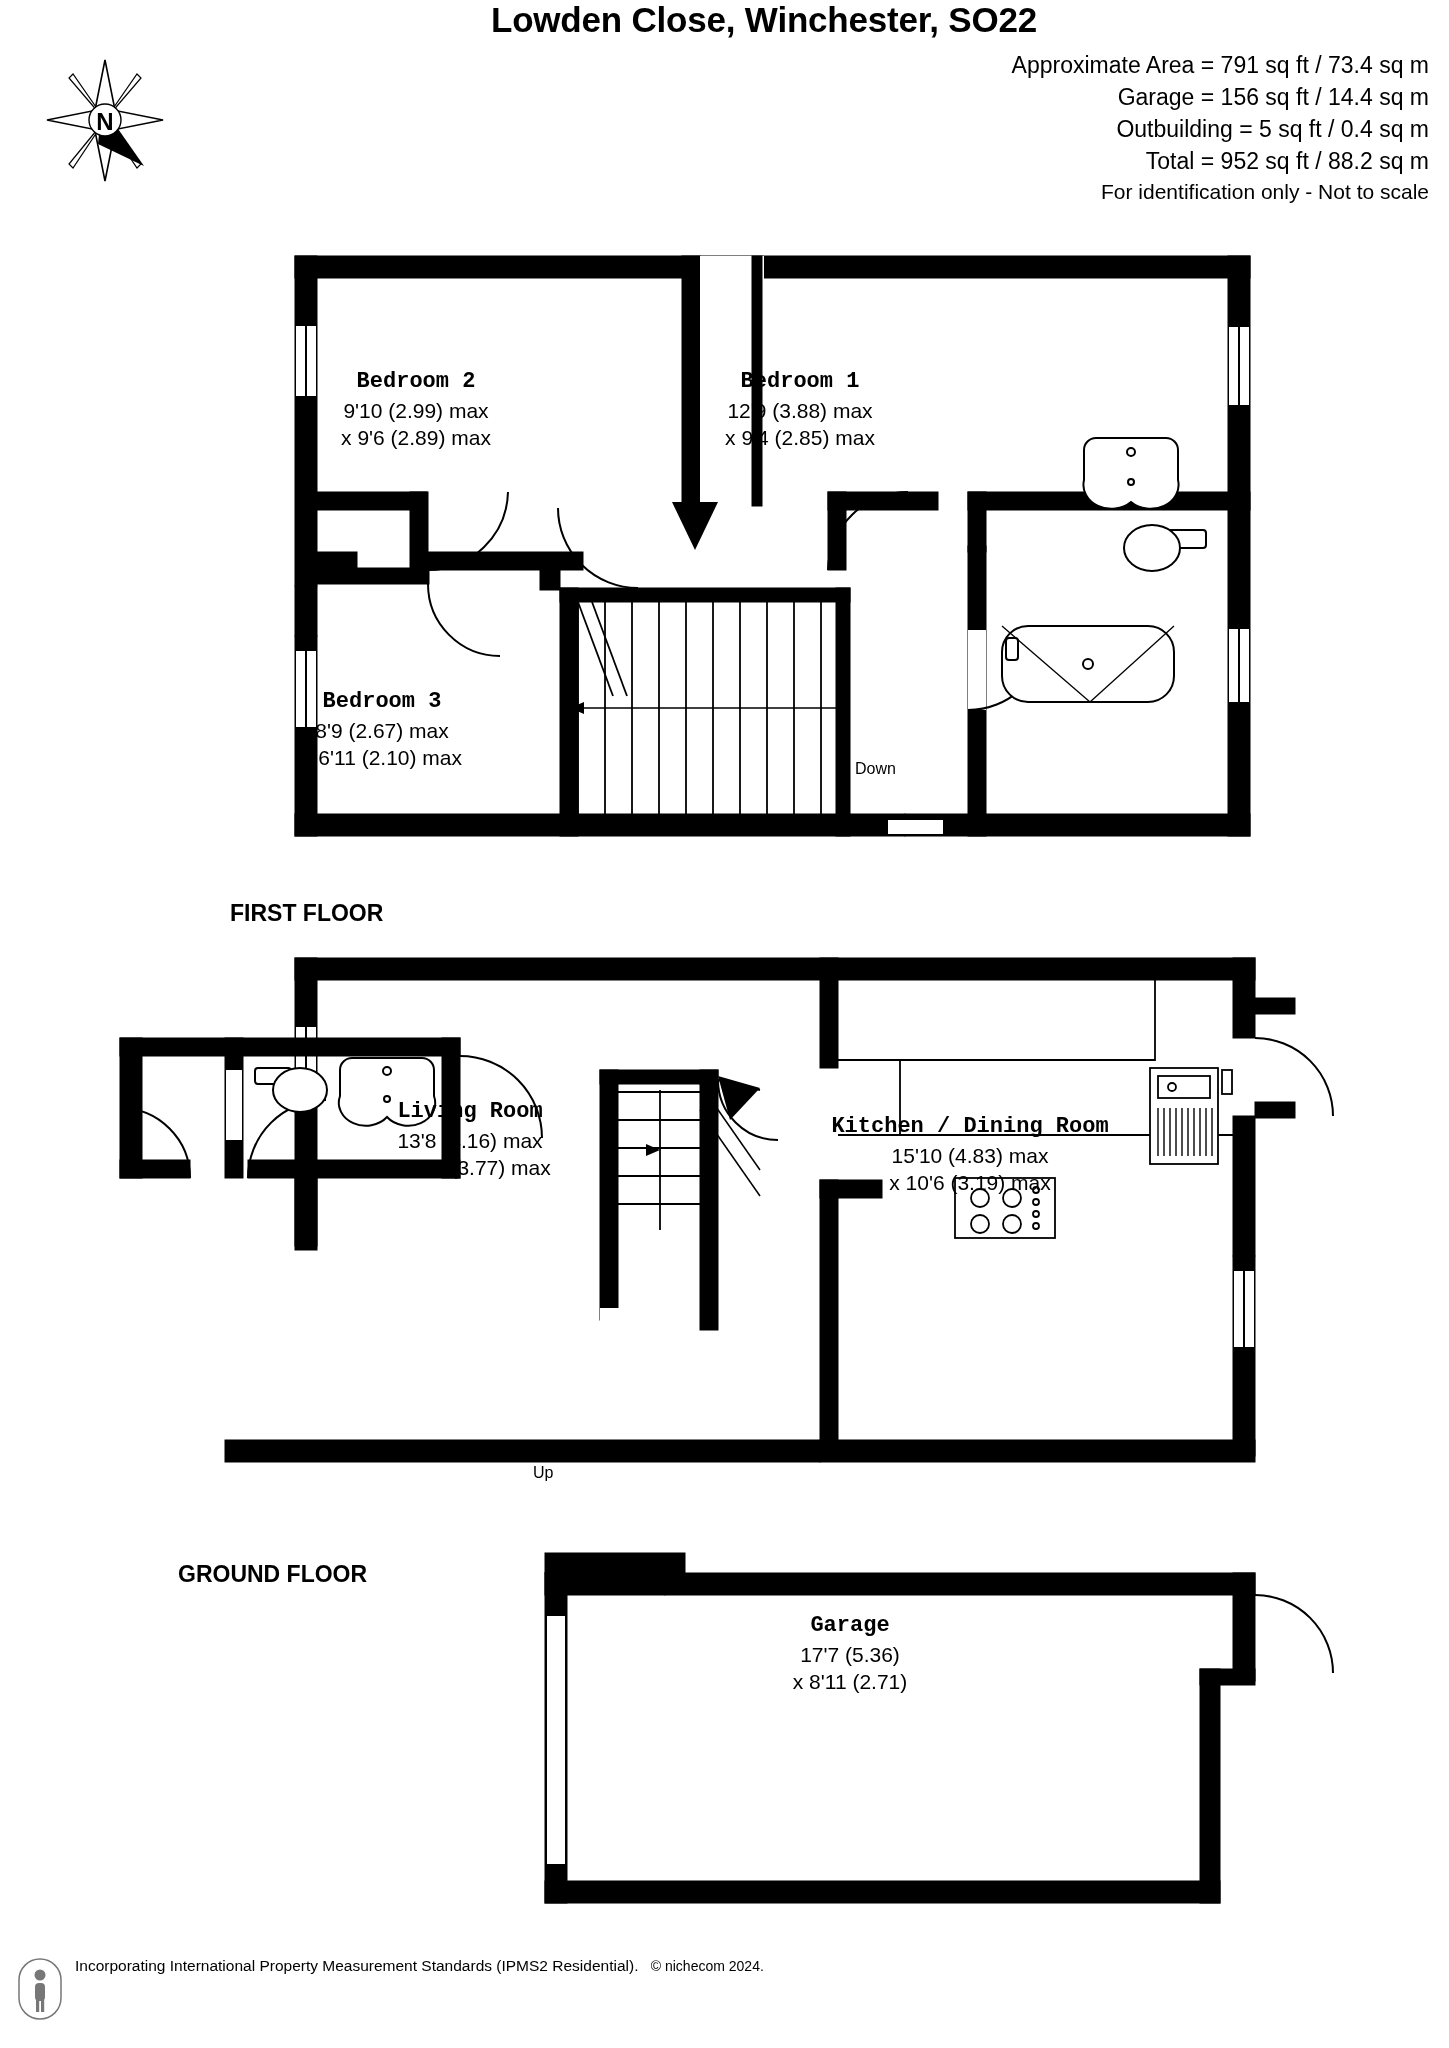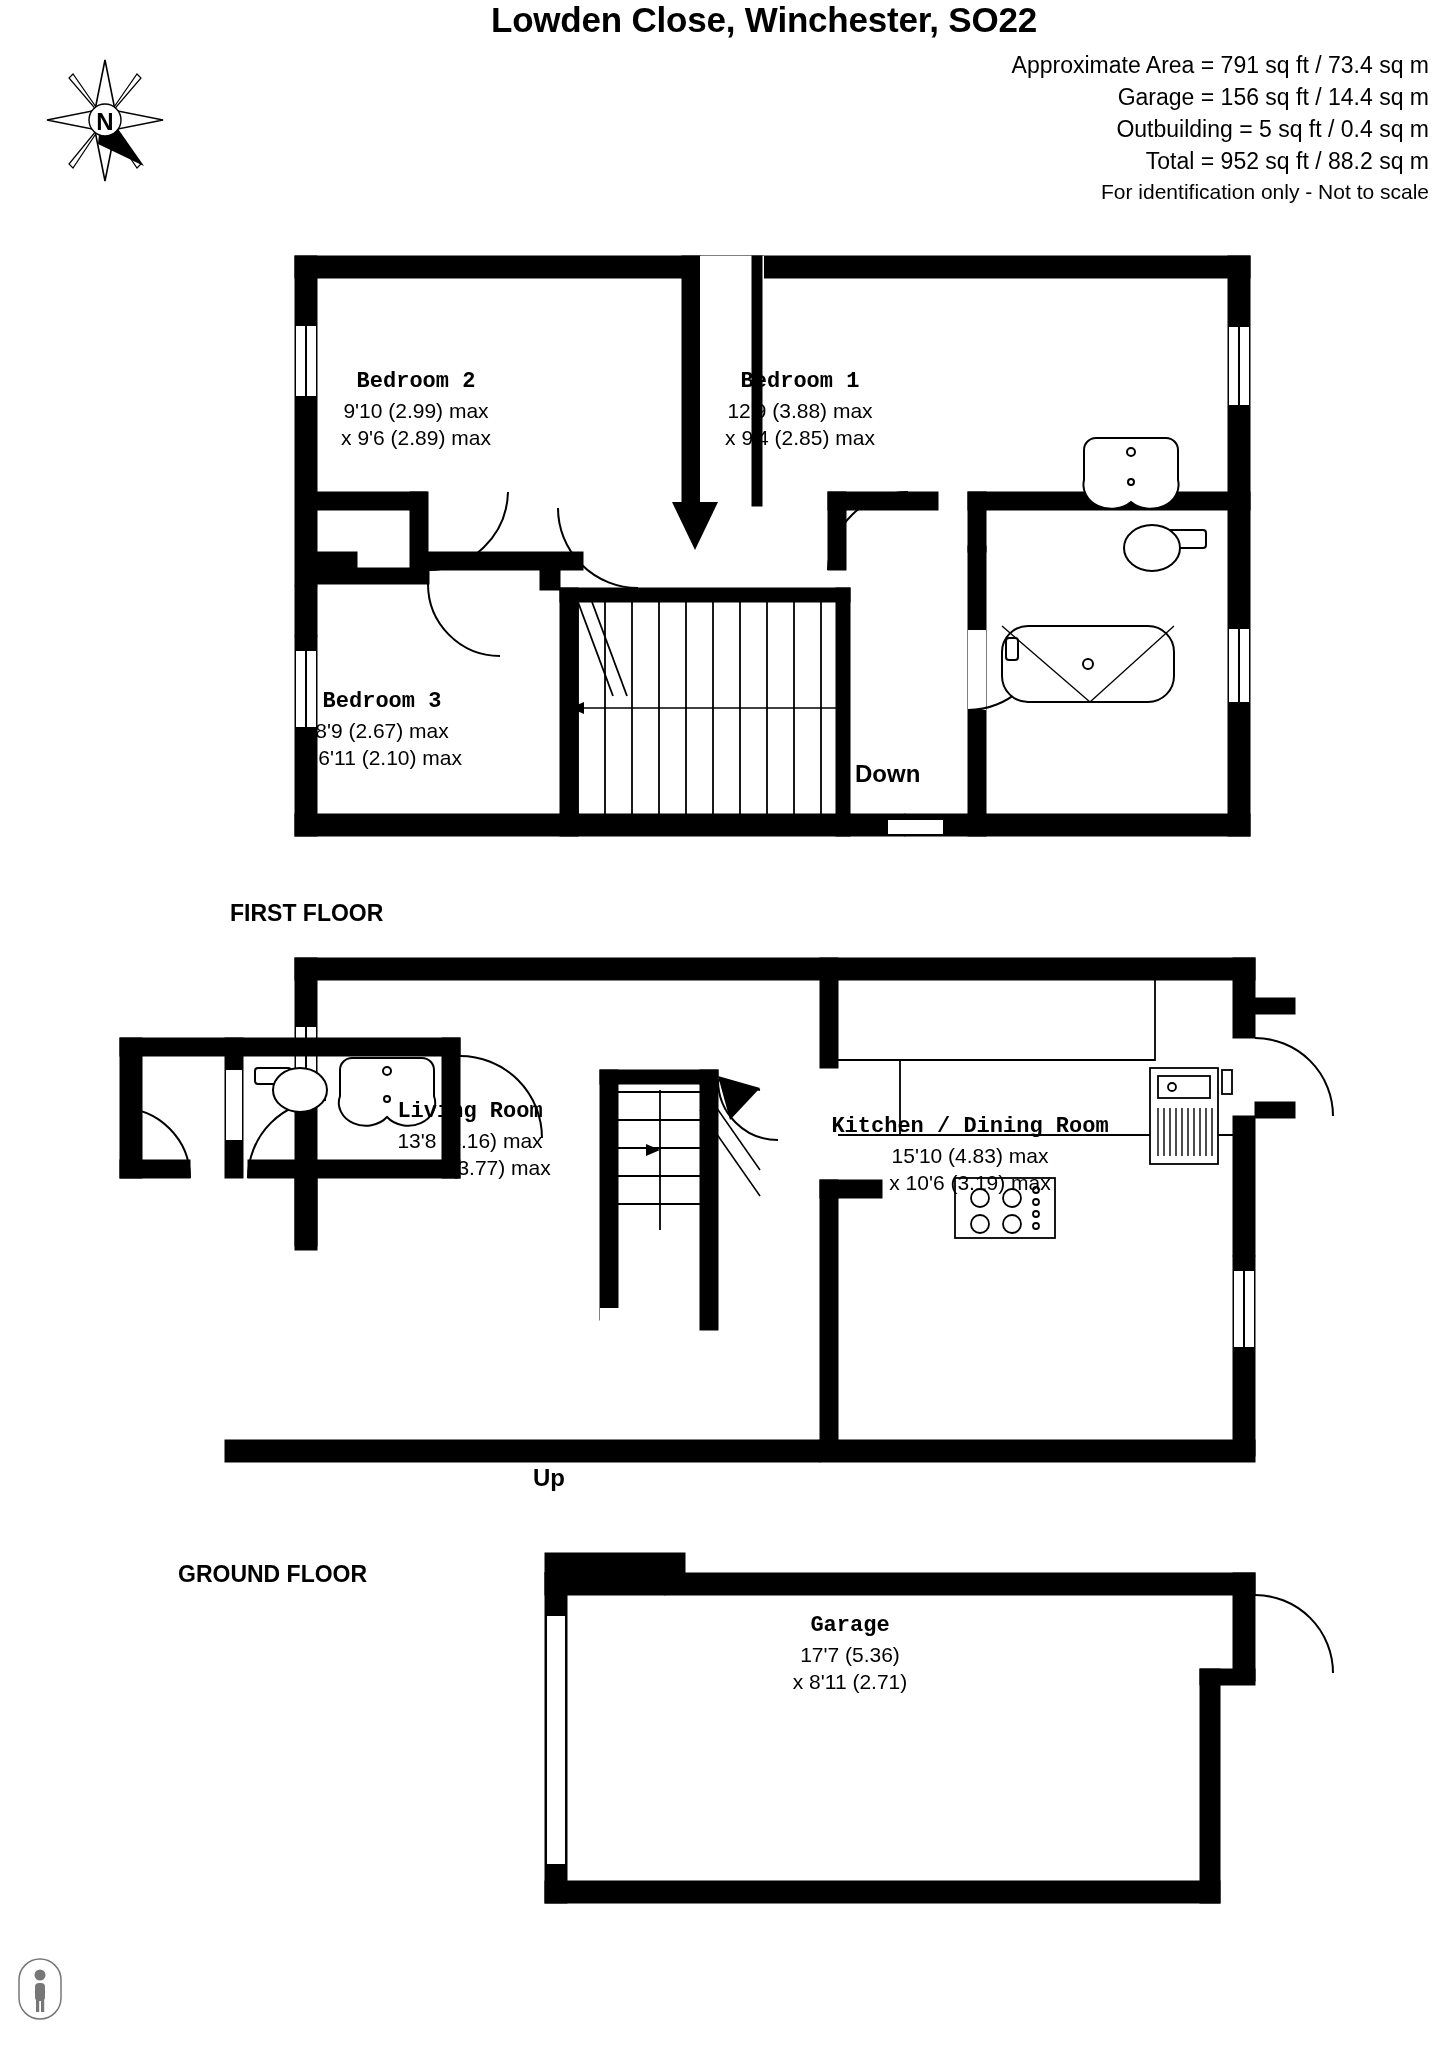--- a/index.html
+++ b/index.html
@@ -59,22 +59,22 @@
   }
   .room .rname {
     font-size: 22px;
     font-weight: bold;
     font-family: Liberation Mono, monospace;
   }
   .room .rdim {
     font-size: 21px;
   }
   .small-label {
-    font-size: 24px;
-    font-weight: bold;
+    font-size: 16px;
+    font-weight: normal;
   }
 
   #room-bed2  { left: 256px; top: 368px; width: 320px; }
   #room-bed1  { left: 640px; top: 368px; width: 320px; }
   #room-bed3  { left: 222px; top: 688px; width: 320px; }
   #room-living{ left: 300px; top: 1098px; width: 340px; }
   #room-kitchen { left: 780px; top: 1113px; width: 380px; }
   #room-garage  { left: 700px; top: 1612px; width: 300px; }
 
   #label-down { left: 855px; top: 760px; }
@@ -416,13 +416,17 @@
   <svg width="44" height="62" viewBox="0 0 44 62">
     <rect x="1" y="1" width="42" height="60" rx="21" fill="#ffffff" stroke="#777" stroke-width="1.5"></rect>
     <circle cx="22" cy="17" r="5.5" fill="#777"></circle>
     <rect x="17" y="25" width="10" height="18" rx="4" fill="#777"></rect>
     <rect x="18" y="42" width="3.2" height="12" fill="#777"></rect>
     <rect x="23" y="42" width="3.2" height="12" fill="#777"></rect>
   </svg>
 </div>
 
 <div class="abs" id="footer">
+  <div>
+    <span>Incorporating International Property Measurement Standards (IPMS2 Residential).</span>
+    <span class="cc" style="margin-left:8px;">© nichecom 2024.</span>
+  </div>
 </div>
 
 </body></html>

